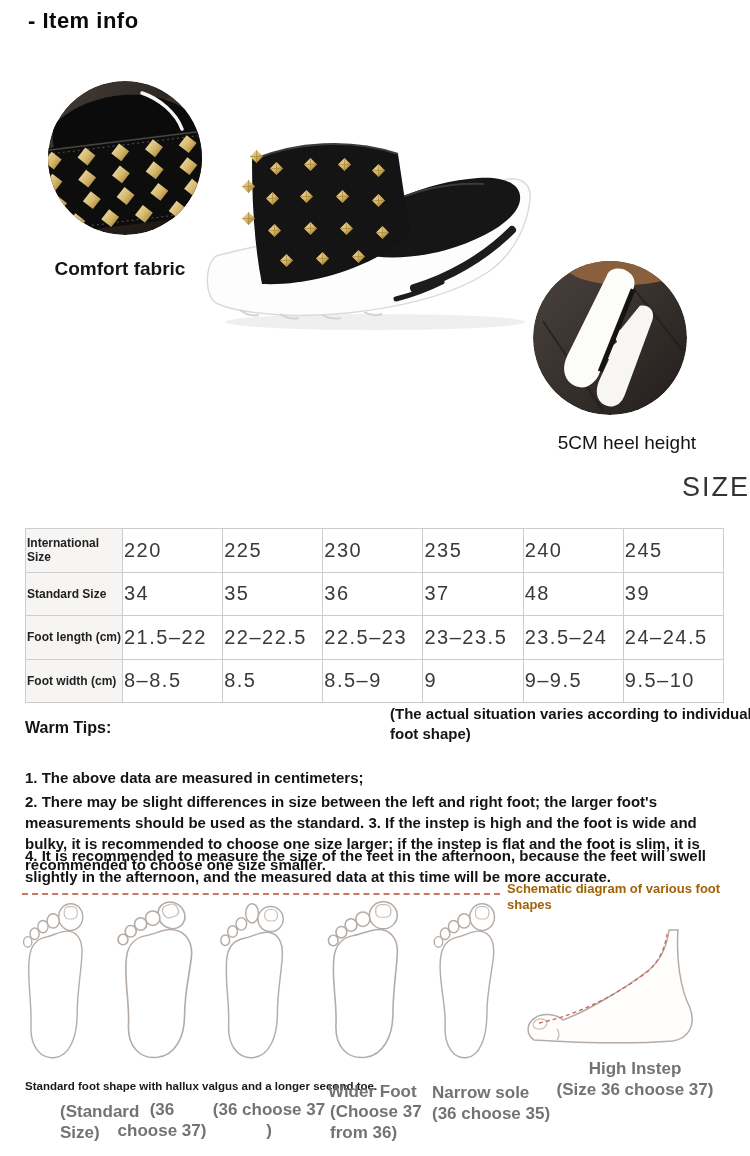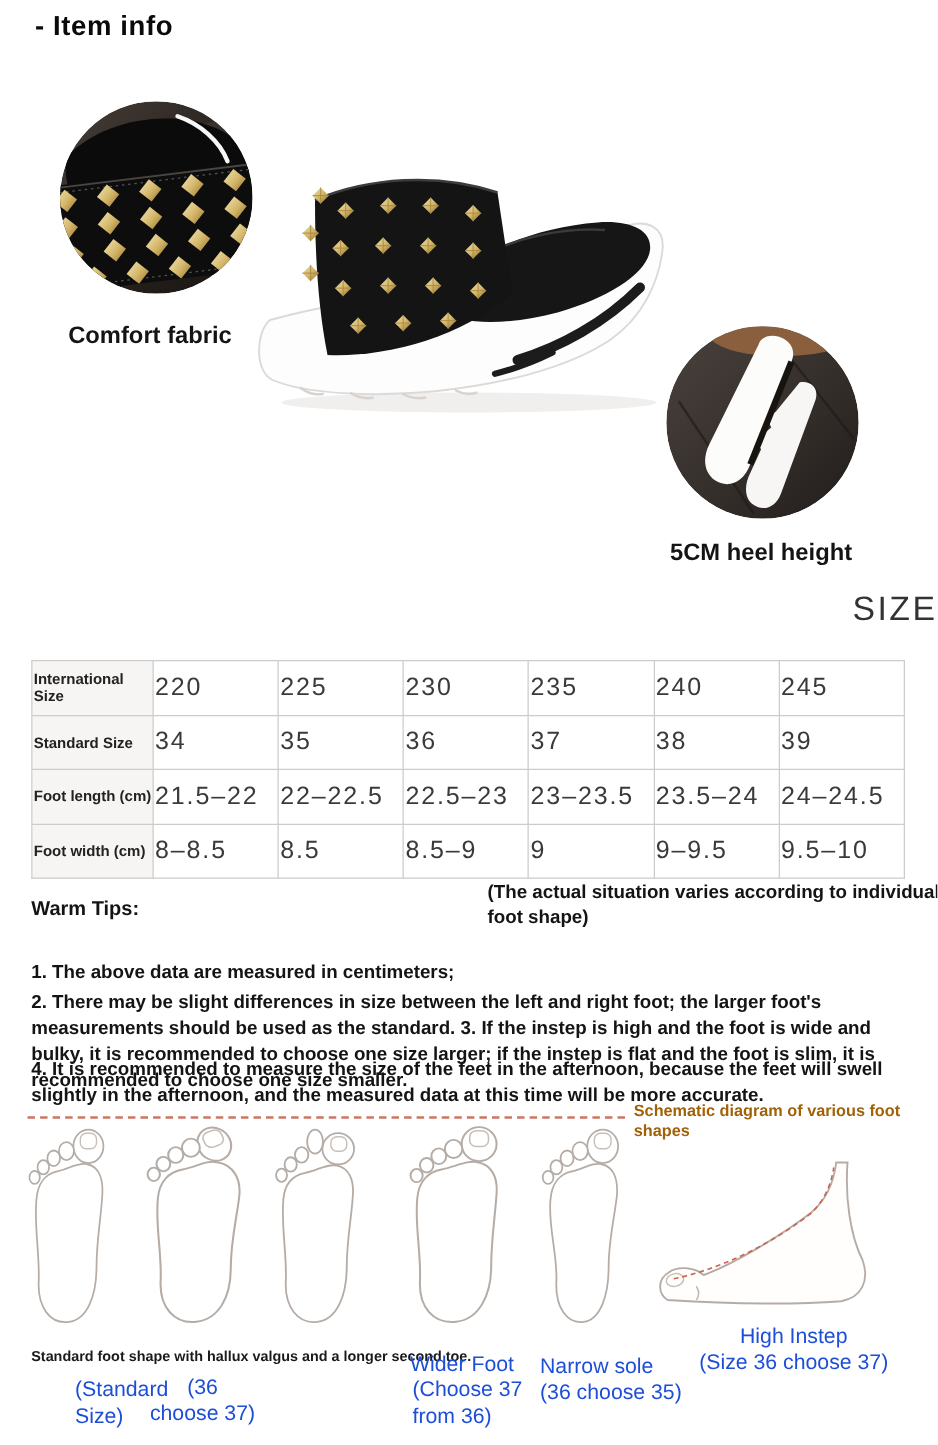--- a/index.html
+++ b/index.html
@@ -2,34 +2,34 @@
 <html><head>
 <meta charset="utf-8">
 <style>
   html,body{margin:0;padding:0;background:#fff;}
   body{font-family:"Liberation Sans", sans-serif; color:#111;}
   #page{position:relative;width:750px;height:1156px;background:#fff;overflow:hidden;margin:0 auto;}
   .abs{position:absolute;}
   #title{left:28px;top:8px;font-size:22px;font-weight:bold;color:#0a0a0a;letter-spacing:.5px;}
   .photo-circle{border-radius:50%;overflow:hidden;}
   #comfort-label{left:46px;top:258px;width:148px;text-align:center;font-size:19px;font-weight:bold;color:#141414;}
-  #heel-label{left:536px;top:432px;width:160px;text-align:left;font-size:19px;font-weight:bold;color:#141414;}
+  #heel-label{left:536px;top:432px;width:160px;text-align:right;font-size:19px;font-weight:normal;color:#141414;}
   #size-heading{left:0;top:472px;width:750px;text-align:right;font-size:27px;font-weight:400;color:#333;letter-spacing:2px;}
   table.size-table{position:absolute;left:25px;top:528px;width:699px;border-collapse:collapse;table-layout:fixed;}
   table.size-table td{border:1px solid #ccc;height:40.5px;vertical-align:middle;background:#fff;}
   table.size-table td.lbl{width:94px;background:#f6f5f3;font-size:12px;font-weight:bold;color:#222;}
   table.size-table td.val{font-size:20px;color:#3a3a3a;letter-spacing:1.5px;font-weight:400;}
   #warm-tips-heading{left:25px;top:719px;font-size:16px;font-weight:bold;color:#141414;}
   #side-note{left:390px;top:704px;width:362px;font-size:15px;font-weight:bold;color:#141414;line-height:1.3;}
   .tip{left:25px;width:706px;font-size:15px;font-weight:bold;color:#141414;line-height:1.4;}
   #tip-0{top:767px;}
   #tip-1{top:791px;}
   #tip-2{top:845px;}
   #feet-baseline{left:22px;top:893px;width:478px;border-top:2px dashed #cc7763;height:0;}
-  .foot-label{font-size:17px;font-weight:normal;color:#1d4ed8;line-height:1.22;}
+  .foot-label{font-size:17px;font-weight:bold;color:#737373;line-height:1.22;}
   #foot-caption{left:25px;top:1080px;width:320px;font-size:11.5px;font-weight:bold;color:#1a1a1a;white-space:nowrap;}
   #schematic-heading{left:507px;top:881px;width:240px;font-size:13px;font-weight:bold;color:#a16207;line-height:1.25;}
   svg{display:block;}
 </style>
 </head>
 <body>
 
 <div id="page">
 
   <div id="title" class="abs">- Item info</div>
@@ -163,21 +163,21 @@
       <td class="val">235</td>
       <td class="val">240</td>
       <td class="val">245</td>
     </tr>
     <tr>
       <td class="lbl">Standard Size</td>
       <td class="val">34</td>
       <td class="val">35</td>
       <td class="val">36</td>
       <td class="val">37</td>
-      <td class="val">38</td>
+      <td class="val">48</td>
       <td class="val">39</td>
     </tr>
     <tr>
       <td class="lbl">Foot length (cm)</td>
       <td class="val">21.5–22</td>
       <td class="val">22–22.5</td>
       <td class="val">22.5–23</td>
       <td class="val">23–23.5</td>
       <td class="val">23.5–24</td>
       <td class="val">24–24.5</td>
@@ -275,20 +275,24 @@
   <div id="foot-caption" class="abs">Standard foot shape with hallux valgus and a longer second toe.</div>
 
   <div class="abs foot-label" style="left:27px;top:1102px;width:80px;margin-left:33px;">
     <div>(Standard</div>
     <div>Size)</div>
   </div>
   <div class="abs foot-label" style="left:116px;top:1100px;width:92px;text-align:center;">
     <div>(36</div>
     <div>choose 37)</div>
   </div>
+  <div class="abs foot-label" style="left:210px;top:1100px;width:118px;text-align:center;">
+    <div>(36 choose 37</div>
+    <div>)</div>
+  </div>
   <div class="abs foot-label" style="left:328px;top:1082px;">Wider Foot</div>
   <div class="abs foot-label" style="left:330px;top:1102px;width:95px;">
     <div>(Choose 37</div>
     <div>from 36)</div>
   </div>
   <div class="abs foot-label" style="left:432px;top:1083px;">Narrow sole</div>
   <div class="abs foot-label" style="left:432px;top:1104px;width:130px;">(36 choose 35)</div>
 
   <div id="schematic-heading" class="abs">Schematic diagram of various foot shapes</div>
 

